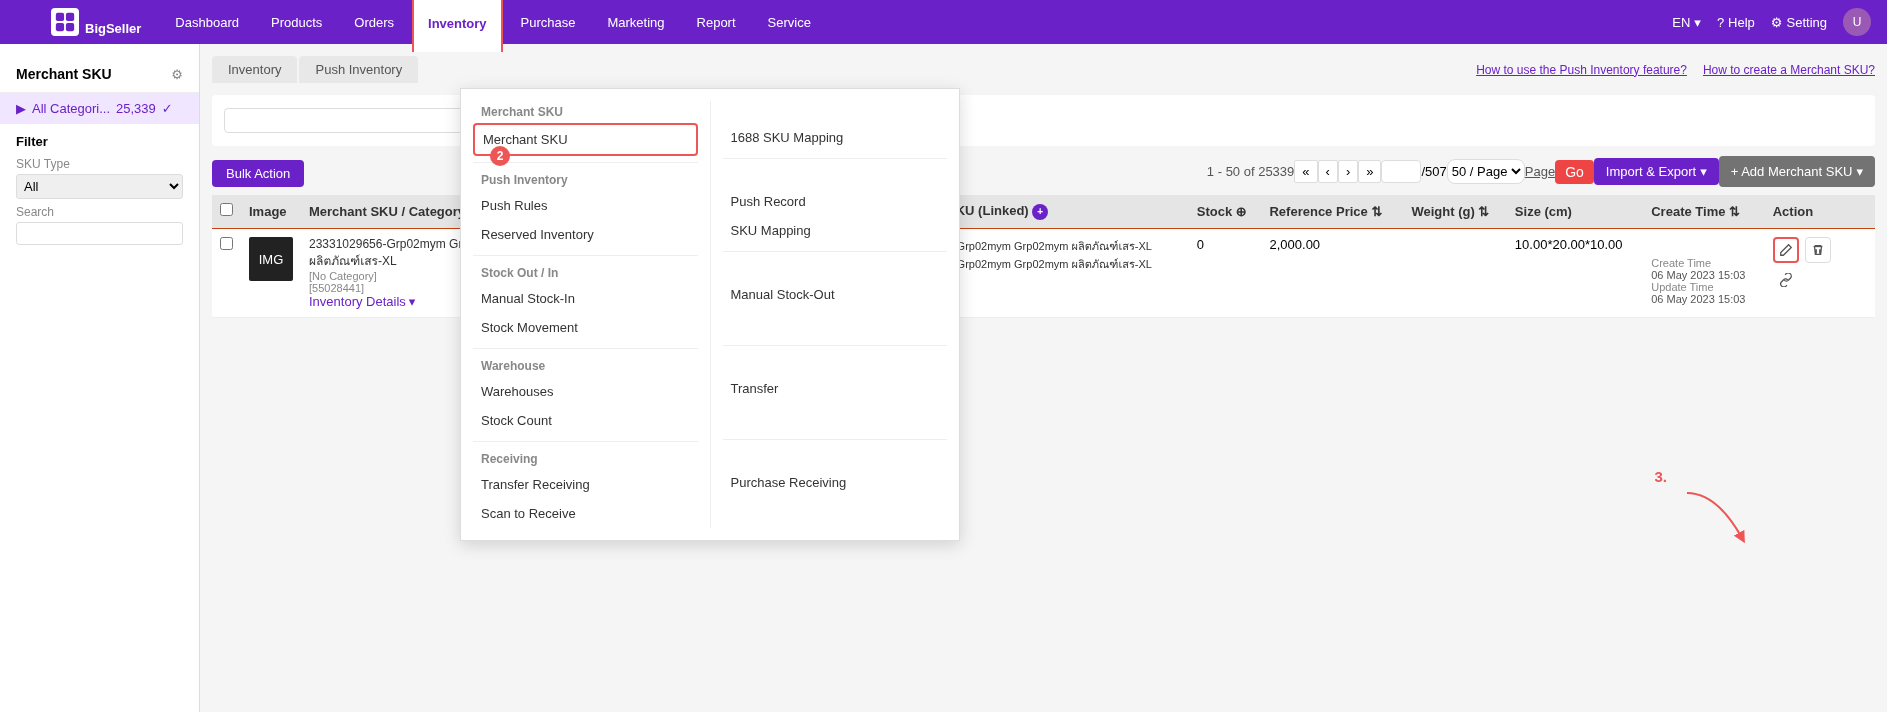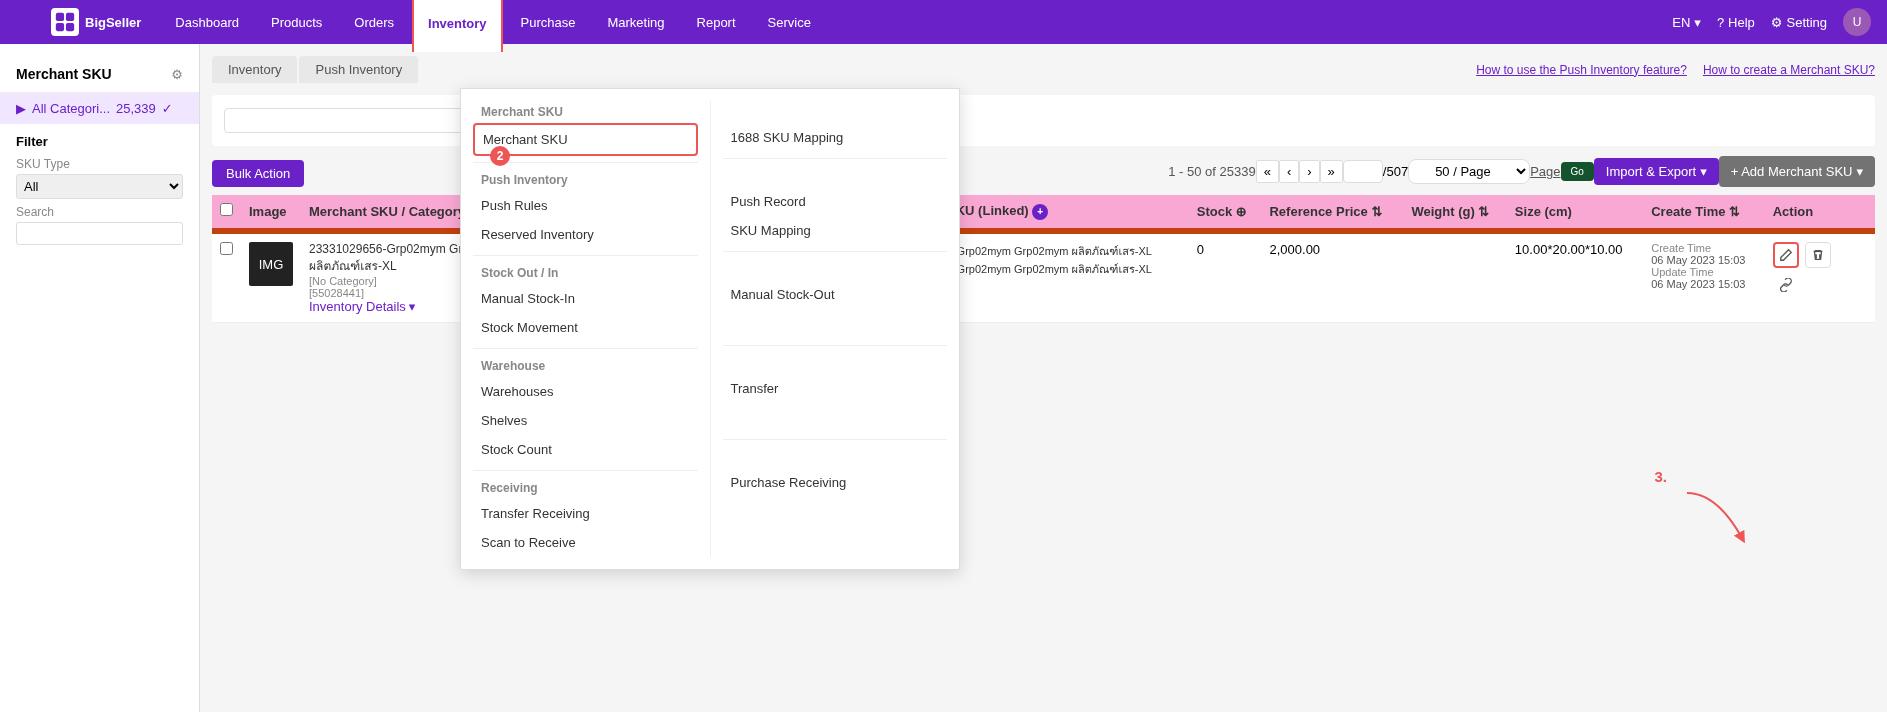--- a/index.html
+++ b/index.html
@@ -10,21 +10,21 @@
       background: #6b21c8;
       height: 44px;
       display: flex;
       align-items: center;
       padding: 0 16px;
       gap: 4px;
       position: relative;
       z-index: 100;
     }
     .brand {
-      display: flex; align-items: center; gap: 6px; color: #fff; font-weight: bold; font-size: 16px;
+      display: flex; align-items: flex-end; gap: 6px; color: #fff; font-weight: bold; font-size: 16px;
       margin-right: 16px;
       padding-left: 35px;
     }
     .brand-icon {
       width: 28px; height: 28px; background: #fff; border-radius: 4px;
       display: flex; align-items: center; justify-content: center;
     }
     .brand-icon svg { width: 22px; height: 22px; }
     .nav-item {
       color: #fff; padding: 0 14px; height: 60px; display: flex; align-items: center;
@@ -126,43 +126,43 @@
       border: 1px solid #ddd; background: #fff; padding: 3px 7px;
       cursor: pointer; border-radius: 2px; font-size: 13px;
     }
     .page-btn:disabled { color: #ccc; cursor: not-allowed; }
     .page-input {
       border: 1px solid #ddd; border-radius: 4px; width: 40px;
       padding: 3px 6px; text-align: center; font-size: 13px;
     }
     .page-label { color: #555; font-size: 13px; text-decoration: underline; }
     .per-page-select {
-      border: 1px solid #ddd; border-radius: 8px; padding: 3px 22px;
+      border: 1px solid #ddd; border-radius: 8px; padding: 3px 0;
       font-size: 13px; background: #fff;
     }
     .go-btn {
-      background: #14532d; color: #fff; border: none; border-radius: 4px;
-      padding: 4px 10px; cursor: pointer; font-size: 10px;
+      background: #ef4444; color: #fff; border: none; border-radius: 4px;
+      padding: 4px 10px; cursor: pointer; font-size: 14px;
     }
     .import-export-btn {
       background: #6b21c8; color: #fff; border: none; border-radius: 4px;
       padding: 6px 12px; cursor: pointer; font-size: 13px;
       display: flex; align-items: center; gap: 4px;
     }
     .add-sku-btn {
       background: #737373; color: #fff; border: none; border-radius: 4px;
       padding: 8px 12px; cursor: pointer; font-size: 13px;
       display: flex; align-items: center; gap: 4px;
     }
 
     
     .data-table { width: 100%; border-collapse: collapse; background: #fff; font-size: 12px; }
     .data-table th {
-      background: #f9a8d4; padding: 8px 8px; text-align: left;
-      border-bottom: 6px solid #c2410c; color: #333; font-weight: 600; white-space: nowrap;
+      background: #e5e5e5; padding: 8px 8px; text-align: left;
+      border-bottom: 1px solid #c2410c; color: #333; font-weight: 600; white-space: nowrap;
     }
     .data-table td {
       padding: 8px 8px; border-bottom: 1px solid #eee; vertical-align: top;
     }
     .checkbox-cell { width: 28px; }
     .img-cell { width: 50px; }
     .product-img {
       width: 44px; height: 44px; background: #222;
       border-radius: 2px; display: flex; align-items: center; justify-content: center;
     }
@@ -230,21 +230,21 @@
       position: absolute;
       color: #e55;
       font-weight: bold;
       font-size: 16px;
       z-index: 400;
       pointer-events: none;
     }
 
     
     .action-col { min-width: 100px; }
-    .create-time-label { font-size: 11px; color: #888; }
+    .create-time-label { font-size: 11px; color: #888; margin-top: 20px; }
     .create-time-val { font-size: 11px; color: #555; }
     .update-time-label { font-size: 11px; color: #888; }
     .update-time-val { font-size: 11px; color: #555; }
 
     
     .count-badge { color: #6b21c8; font-size: 13px; }
     .check-icon { color: #6b21c8; }
   </style>
 </head>
 <body>
@@ -500,21 +500,20 @@
           <div class="dropdown-separator"></div>
 
           <div class="dropdown-section-label">Stock Out / In</div>
           <div class="dropdown-item"><span>Manual Stock-In</span></div>
           <div class="dropdown-item"><span>Stock Movement</span></div>
 
           <div class="dropdown-separator"></div>
 
           <div class="dropdown-section-label">Warehouse</div>
           <div class="dropdown-item"><span>Warehouses</span></div>
-          <div class="dropdown-item"><span>Shelves</span></div>
           <div class="dropdown-item"><span>Stock Count</span></div>
 
           <div class="dropdown-separator"></div>
 
           <div class="dropdown-section-label">Receiving</div>
           <div class="dropdown-item"><span>Transfer Receiving</span></div>
           <div class="dropdown-item"><span>Scan to Receive</span></div>
         </div>
 
         <div class="dropdown-col">

